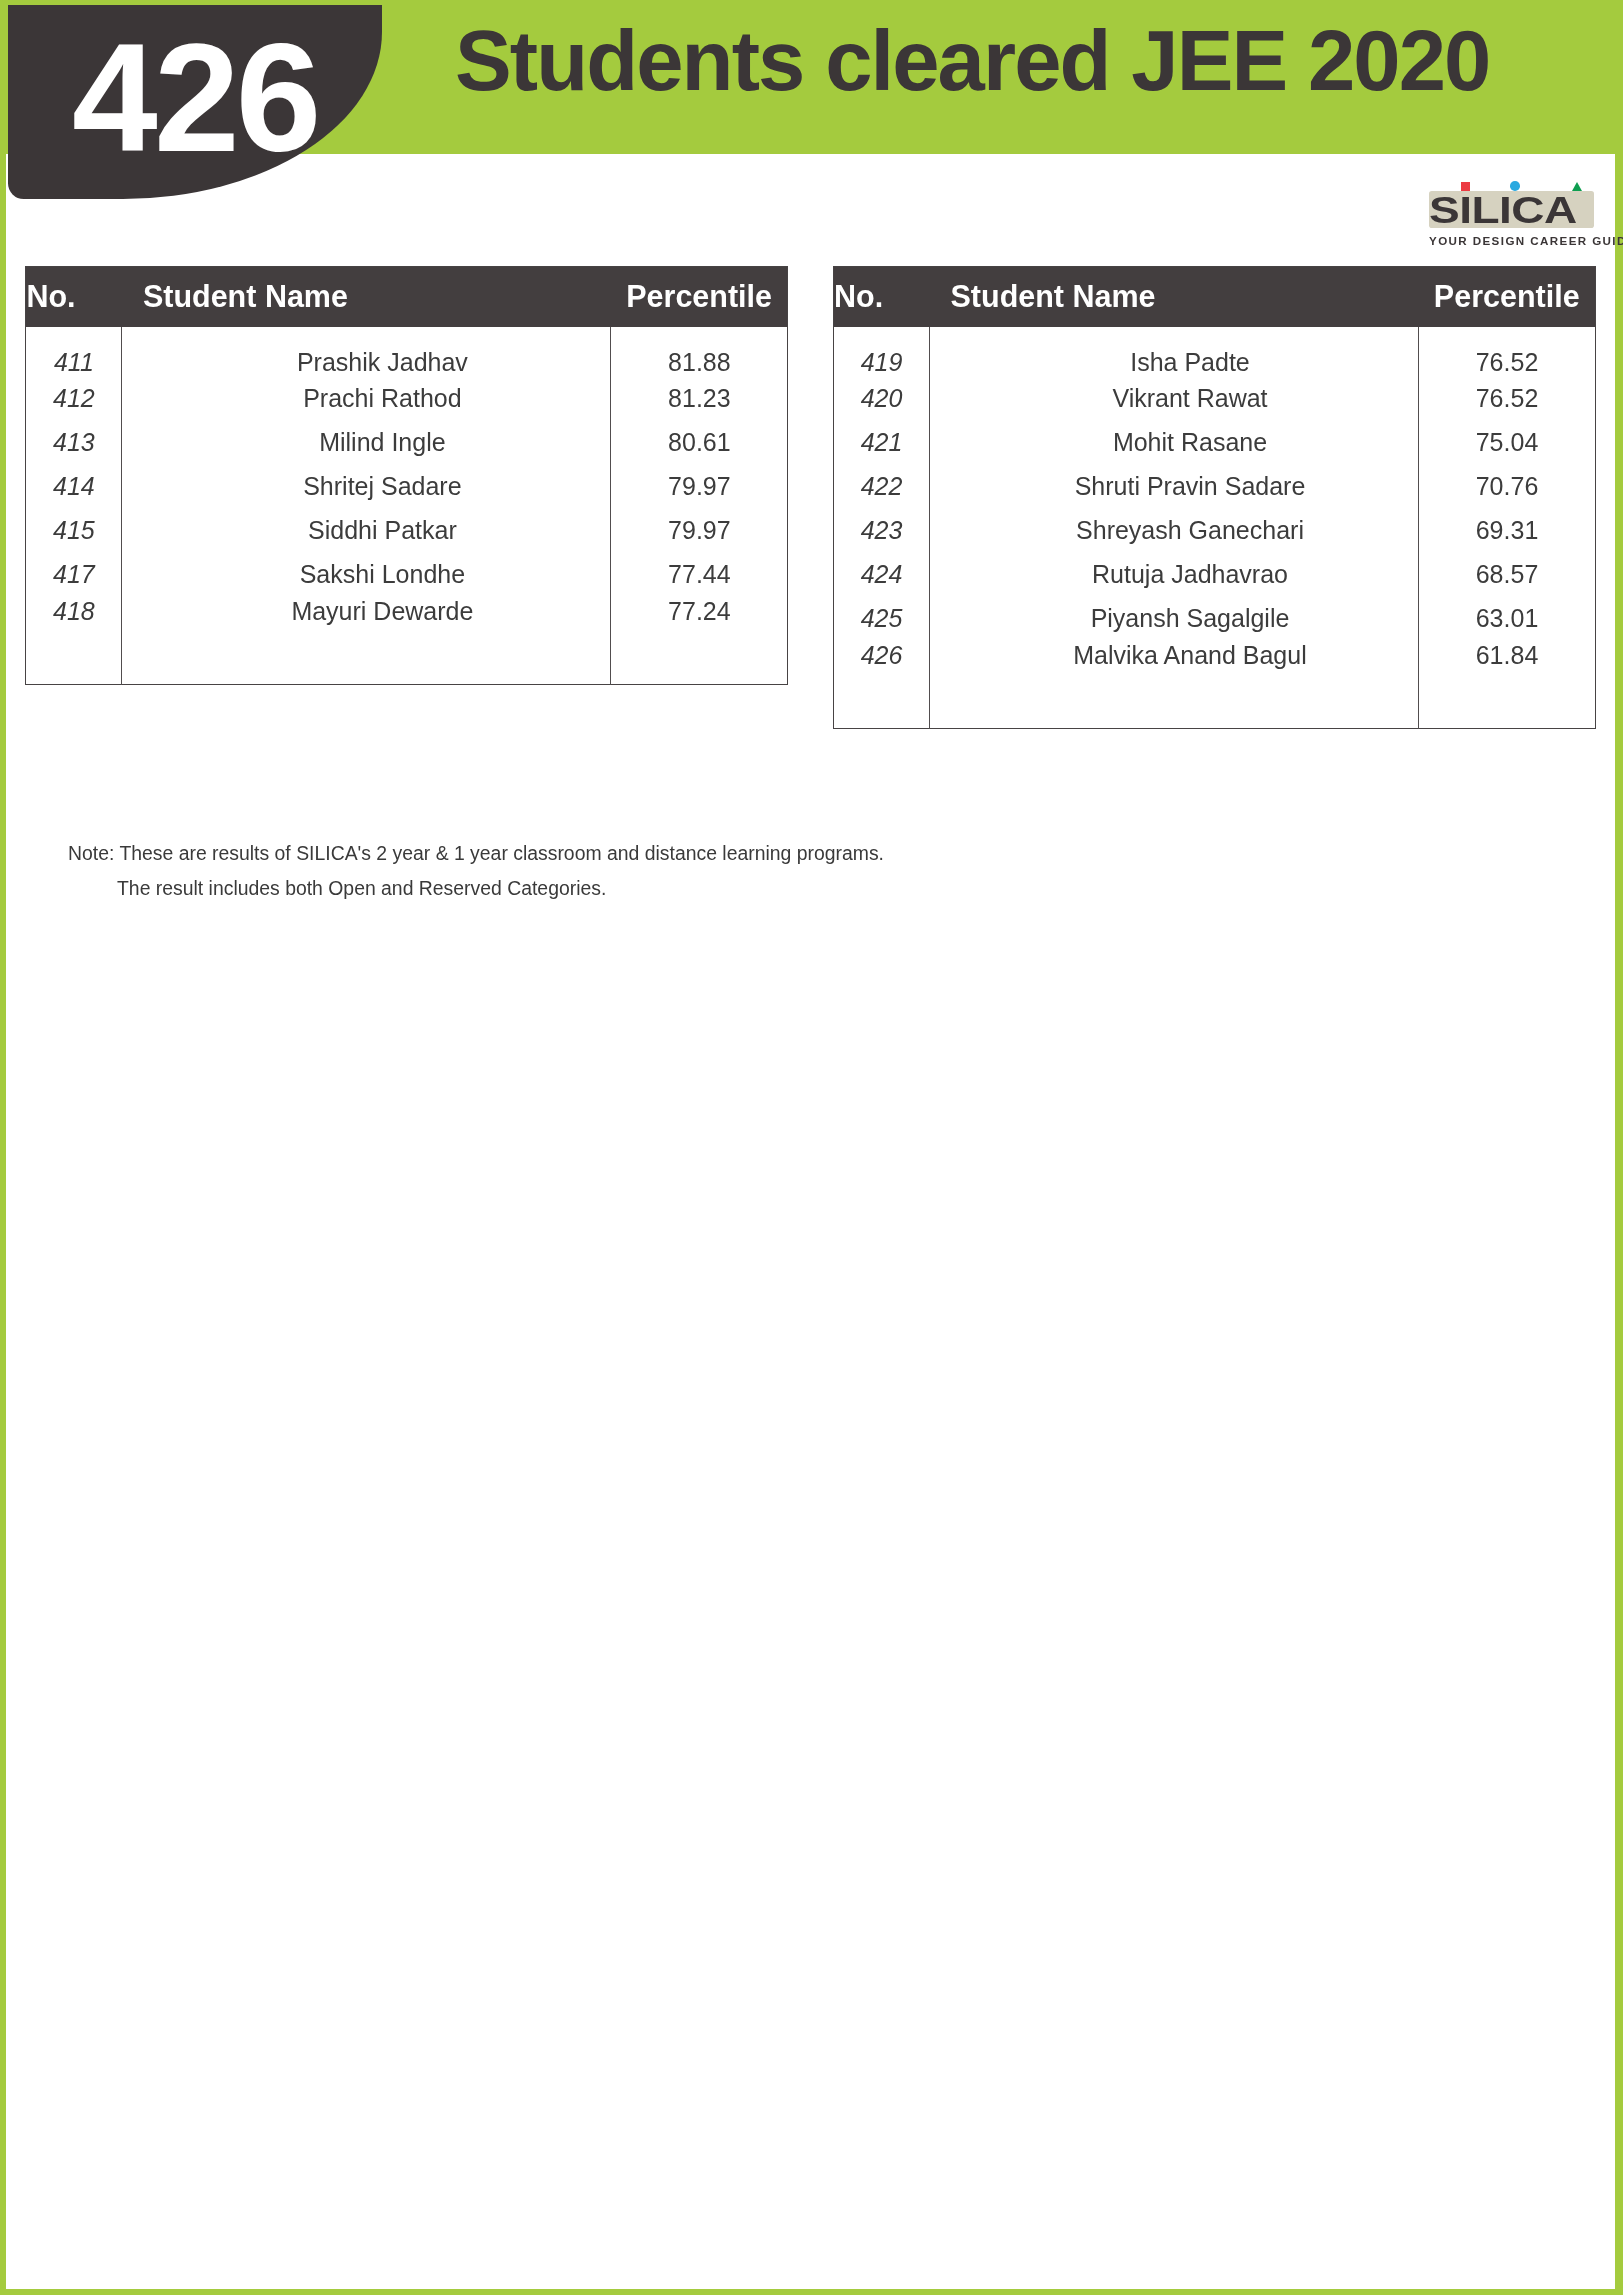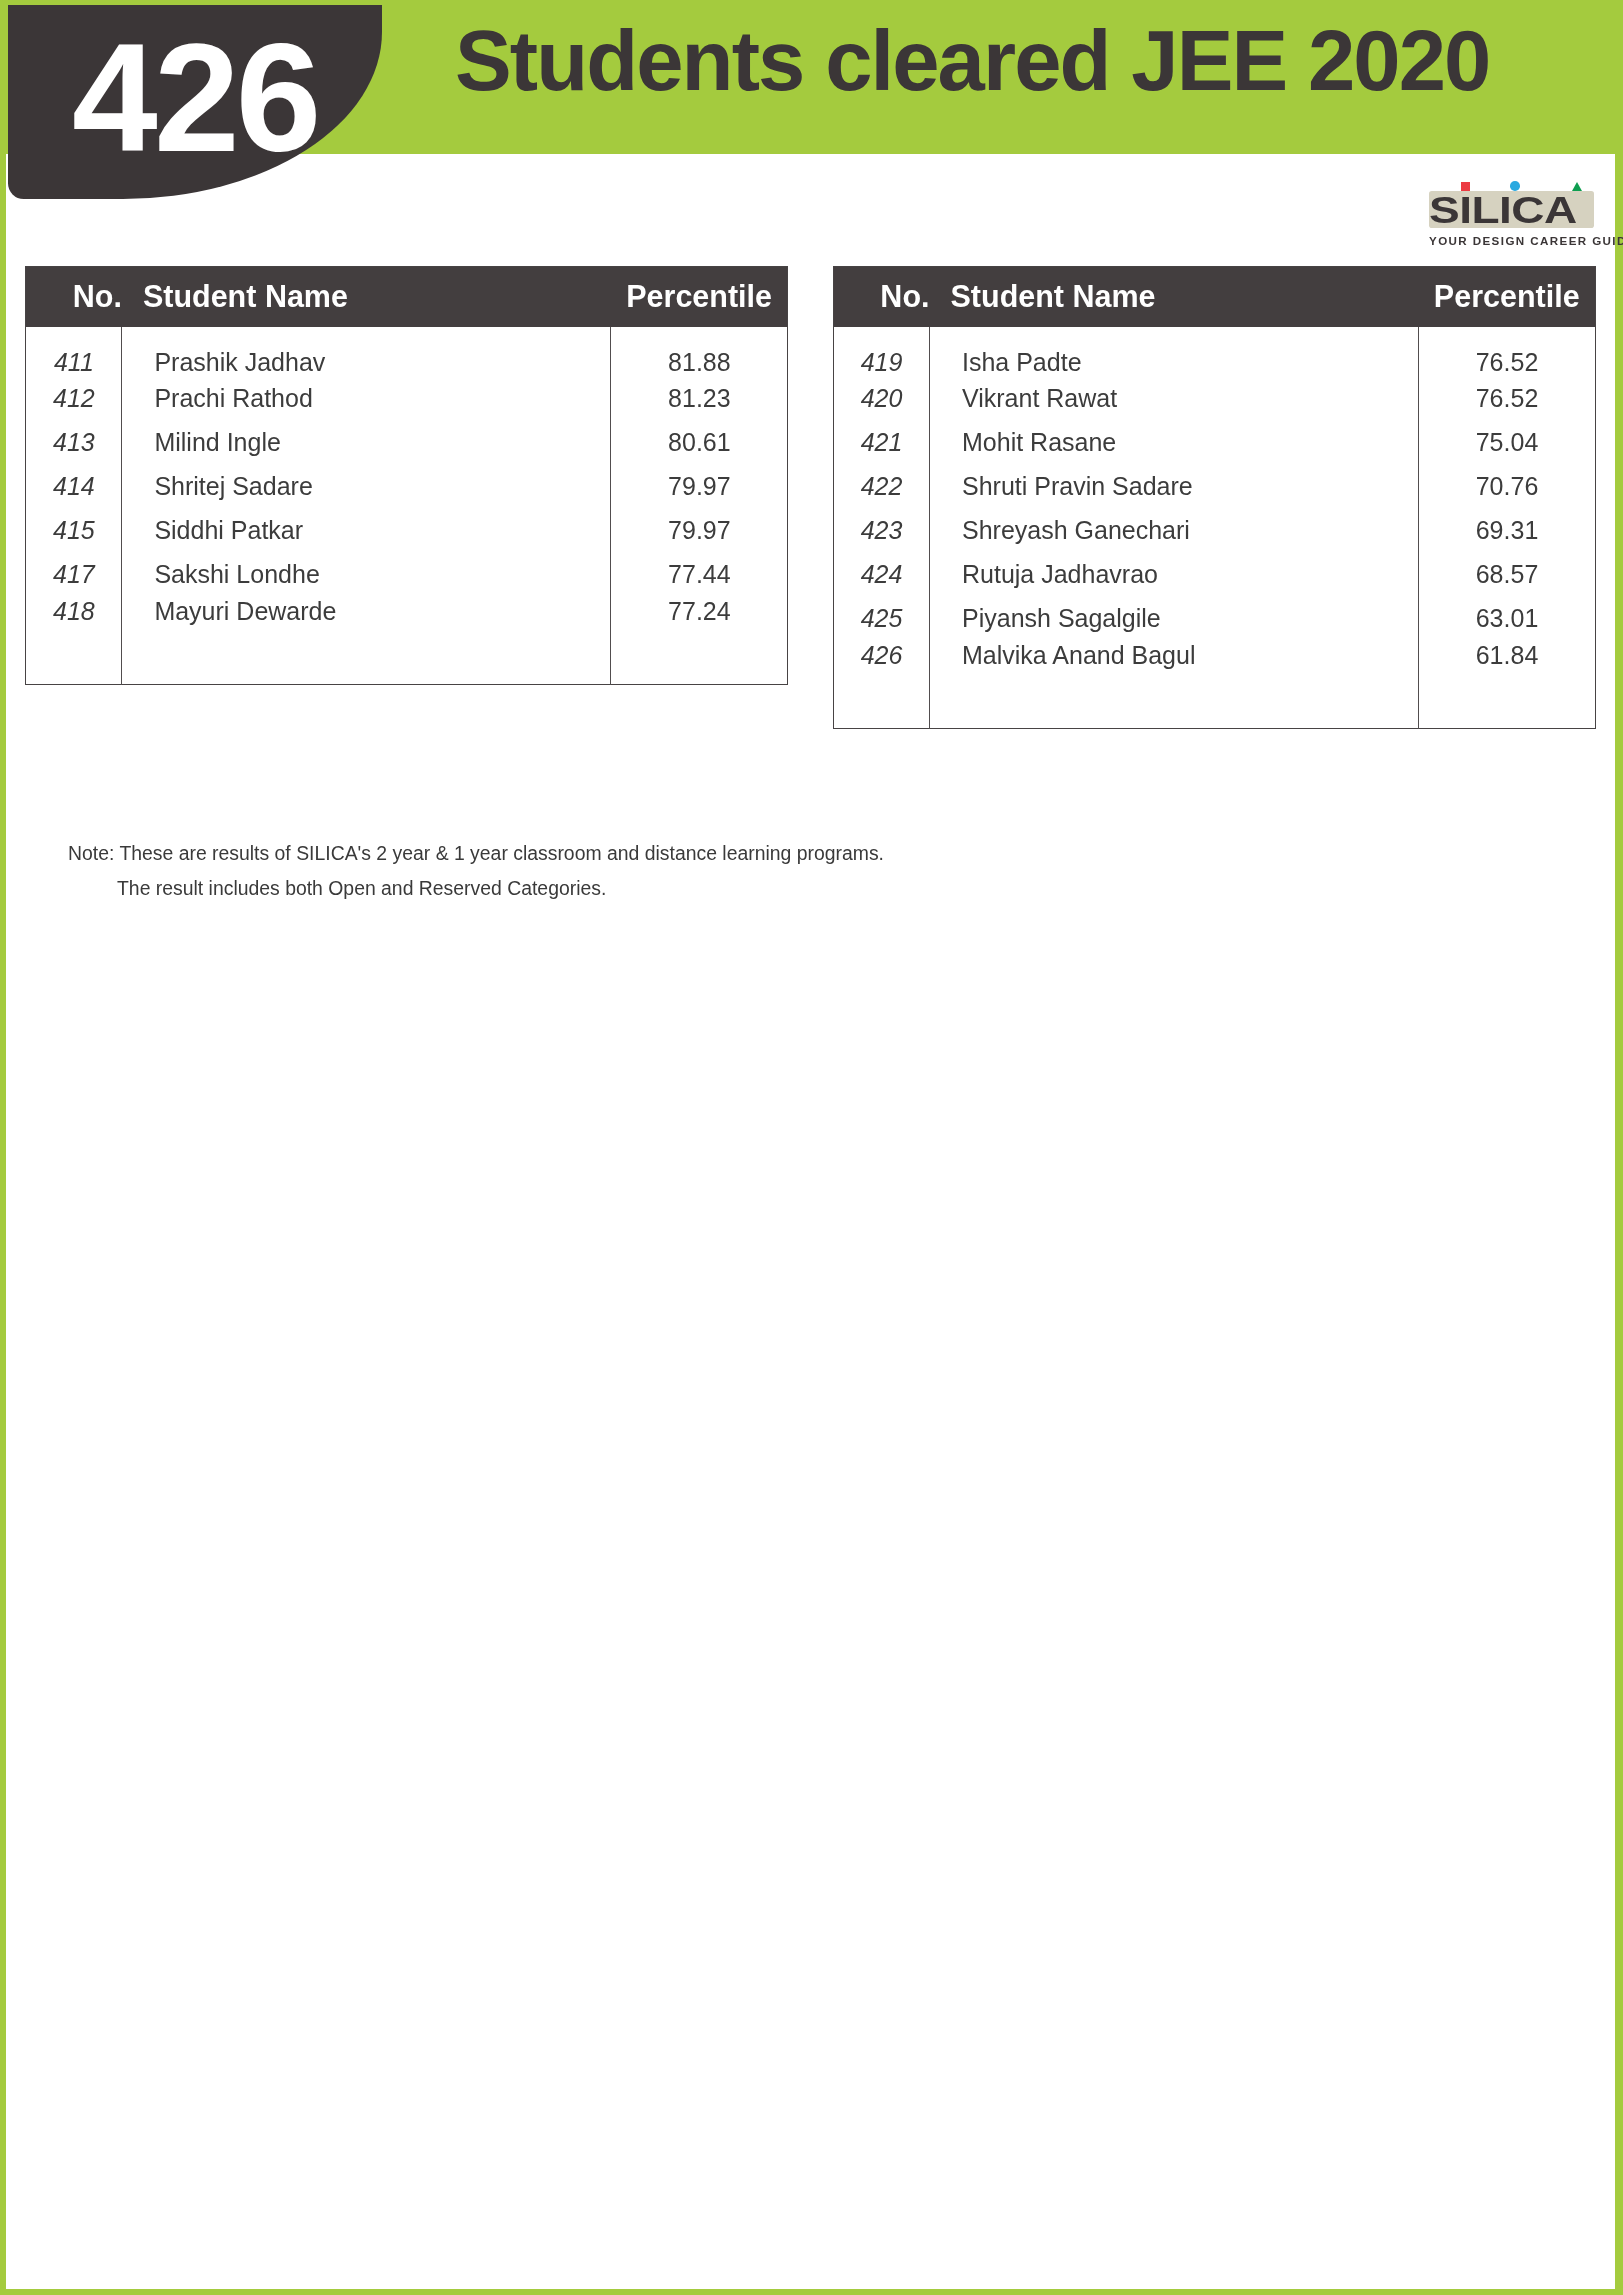--- a/index.html
+++ b/index.html
@@ -72,26 +72,26 @@
 
   
   .results-table { position:absolute; top:266px; }
   .results-table.left  { left:25.4px;   width:763px; }
   .results-table.right { left:833px; width:763px; }
   table { width:100%; border-collapse:collapse; background:#fff; border:1.4px solid var(--table-border); }
   thead th {
     background:var(--header-bg); color:#ffffff; height:60px;
     font-size:30.5px; font-weight:700; vertical-align:middle;
   }
-  th.c-no  { width:96px; text-align:right; }
+  th.c-no  { width:96px; text-align:left; }
   th.c-name{ text-align:left; padding-left:21px; }
   th.c-pct { width:177px; text-align:center; }
   tbody td { height:44px; font-size:25px; vertical-align:middle; color:var(--ink); }
   td.c-no  { text-align:center; border-right:0.9px solid #514d4e;font-style:italic; }
-  td.c-name{ padding-left:32px; }
+  td.c-name{ padding-left:32px;text-align:center; }
   td.c-pct { text-align:center; border-left:0.9px solid #514d4e; }
   tr.first td { padding-top:21px; }
   tr.last  td { padding-bottom:58px; }
 
   
   .note { position:absolute; left:68px; top:836px; font-size:19.4px; line-height:35px; color:#3A3A3A; }
   .note .indent { margin-left:49px; }
 </style>
 </head>
 <body>

